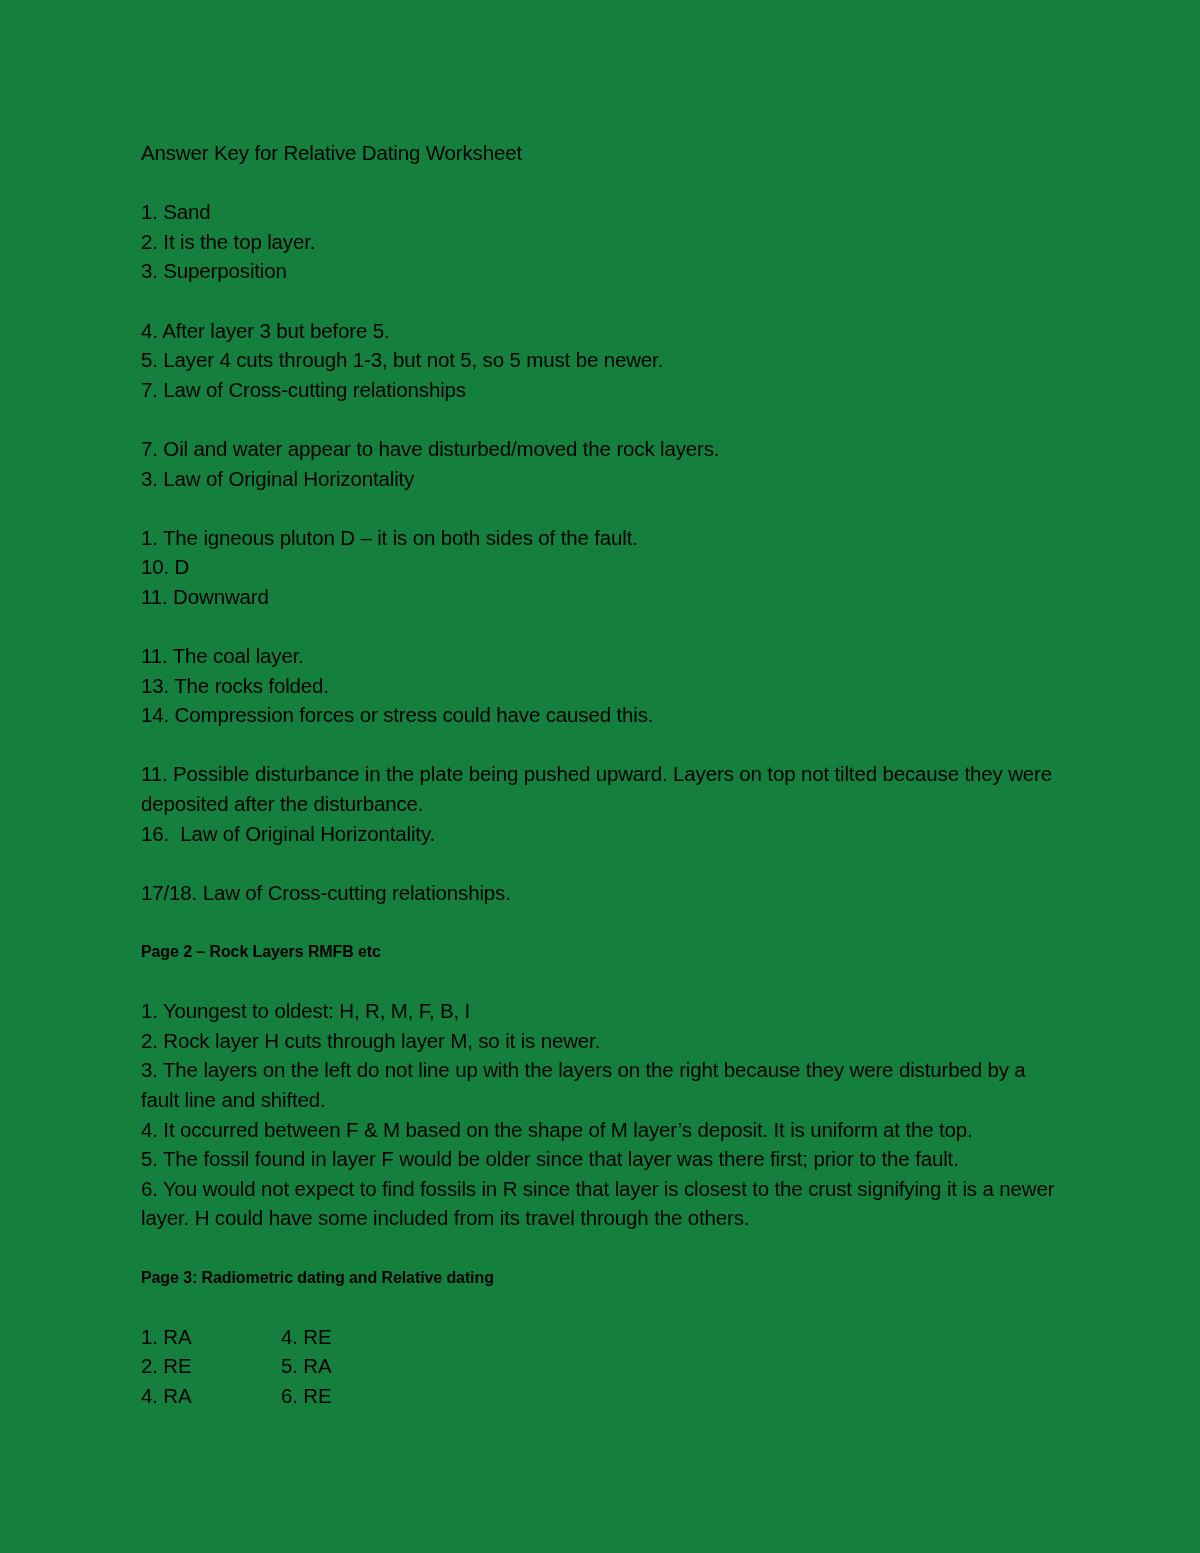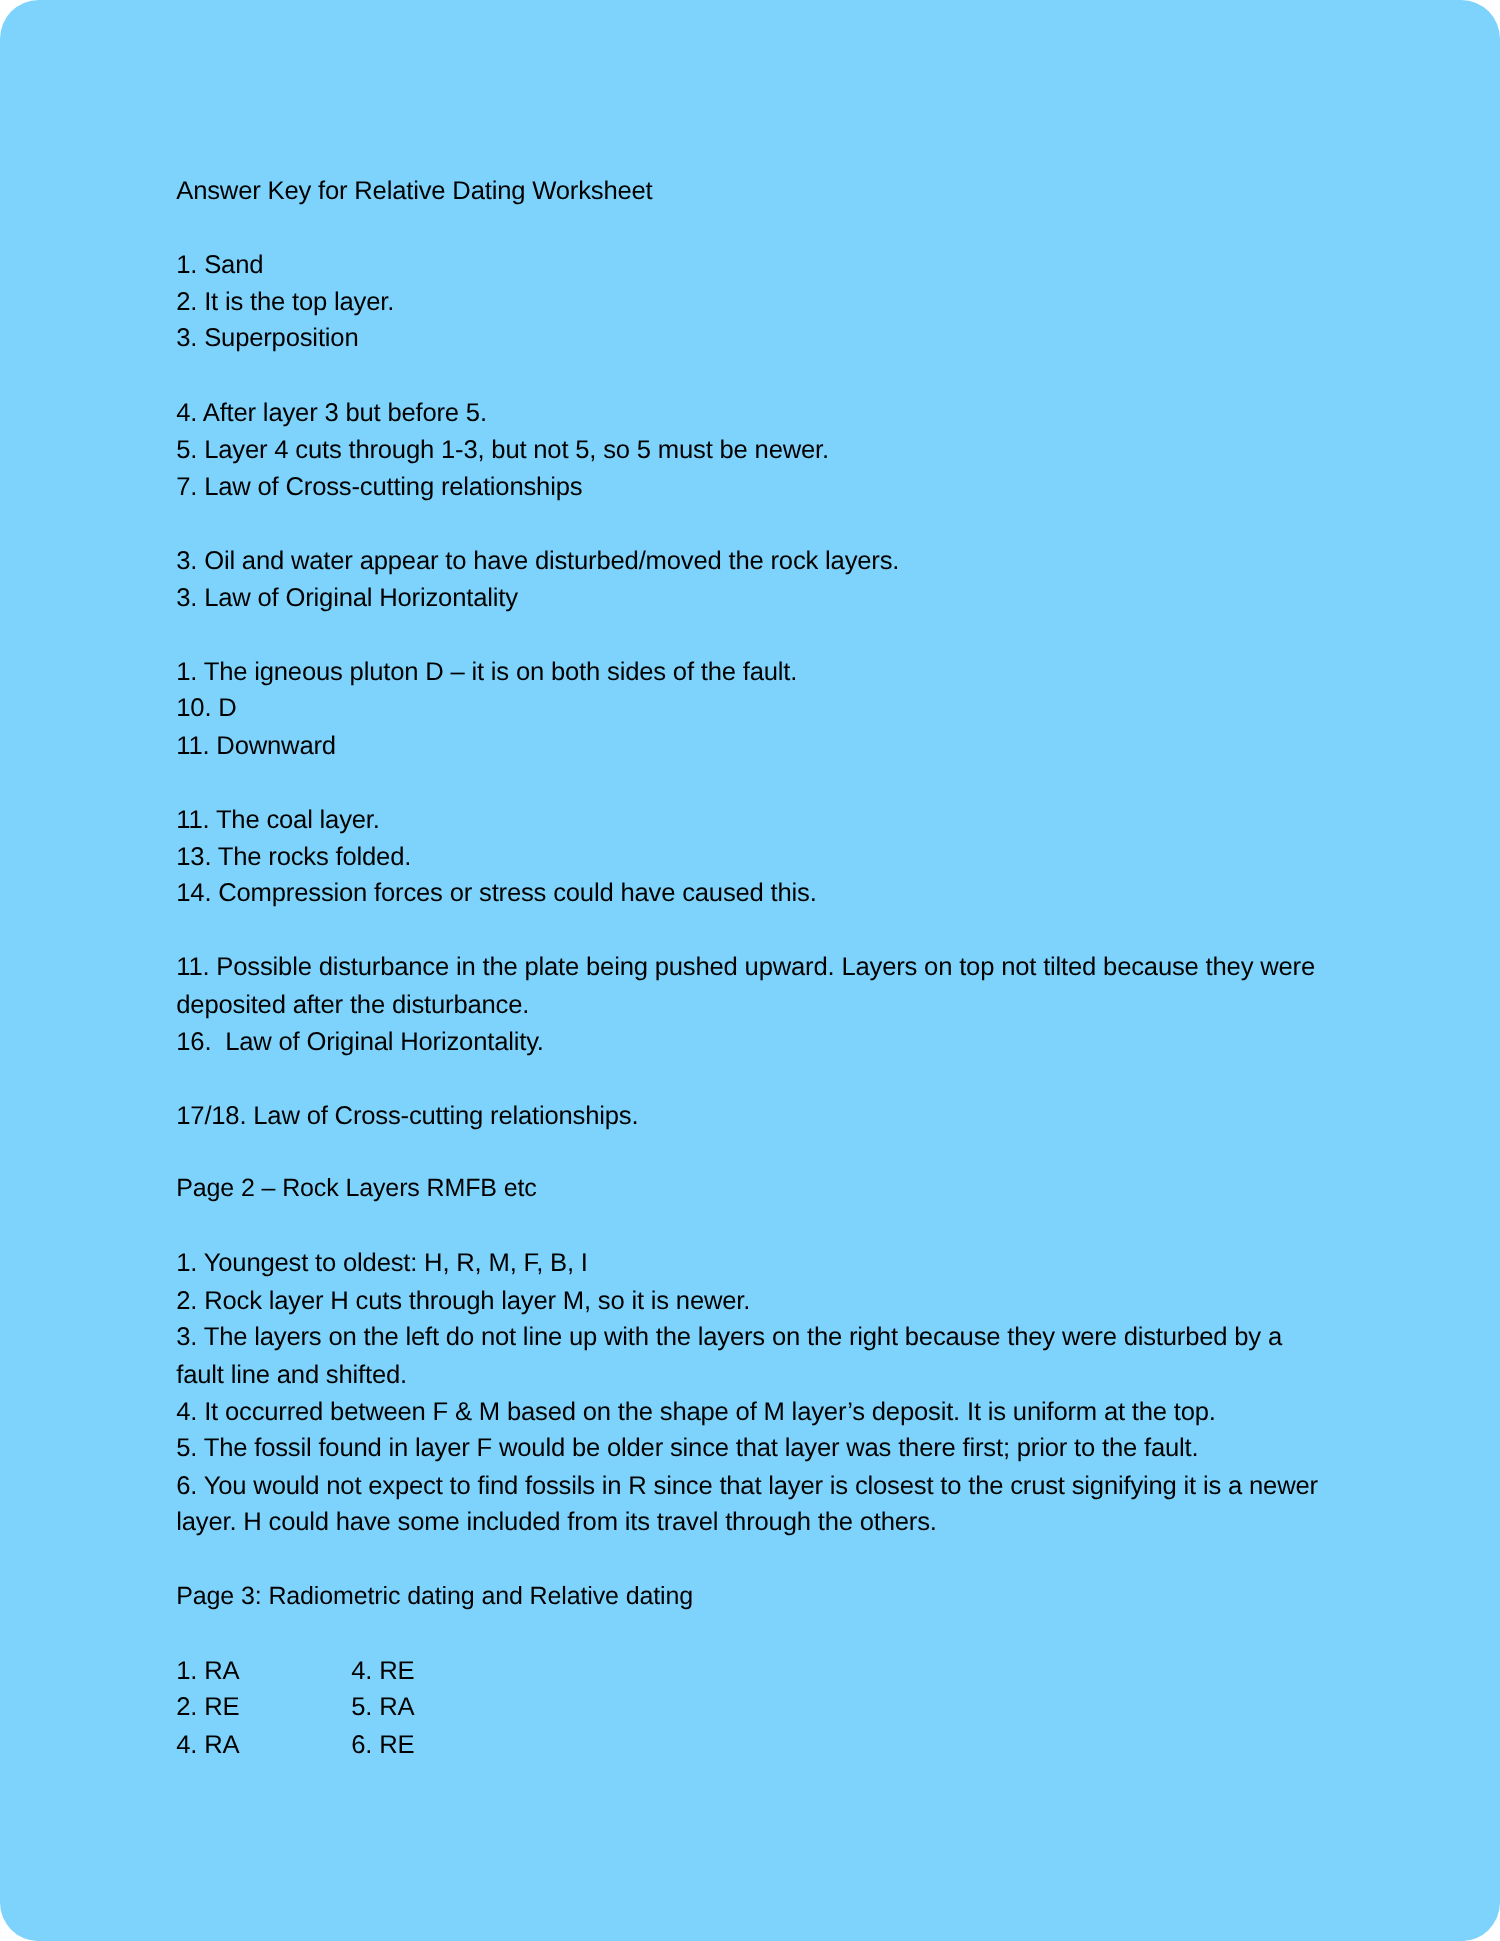--- a/index.html
+++ b/index.html
@@ -12,23 +12,22 @@
     width: 1200px;
     height: 1553px;
     font-family: "Liberation Sans", sans-serif;
     color: #000000;
     -webkit-font-smoothing: antialiased;
   }
   .page {
     position: relative;
     width: 1200px;
     height: 1553px;
-    background: #7dd3fc;
+    background: #15803d;
     overflow: hidden;
-    border-radius: 31px;
   }
   .doc-body {
     position: absolute;
     left: 141px;
     top: 138px;
     width: 925px;
   }
   .line,
   .para {
     font-size: 20.5px;
@@ -37,22 +36,22 @@
     white-space: pre-wrap;
     font-weight: 400;
   }
   .block {
     margin: 0 0 29.6px 0;
   }
   .block:last-child {
     margin-bottom: 18px;
   }
   .heading {
-    font-weight: 400;
-    font-size: 20px;
+    font-weight: 700;
+    font-size: 16px;
     line-height: 29.6px;
     letter-spacing: -0.1px;
   }
   .wrap {
     font-size: 20.5px;
     line-height: 29.6px;
     letter-spacing: -0.15px;
   }
   
   .grid {
@@ -84,21 +83,21 @@
       <div class="line">3. Superposition</div>
     </div>
 
     <div class="block">
       <div class="line">4. After layer 3 but before 5.</div>
       <div class="line">5. Layer 4 cuts through 1-3, but not 5, so 5 must be newer.</div>
       <div class="line">7. Law of Cross-cutting relationships</div>
     </div>
 
     <div class="block">
-      <div class="line">3. Oil and water appear to have disturbed/moved the rock layers.</div>
+      <div class="line">7. Oil and water appear to have disturbed/moved the rock layers.</div>
       <div class="line">3. Law of Original Horizontality</div>
     </div>
 
     <div class="block">
       <div class="line">1. The igneous pluton D – it is on both sides of the fault.</div>
       <div class="line">10. D</div>
       <div class="line">11. Downward</div>
     </div>
 
     <div class="block">

